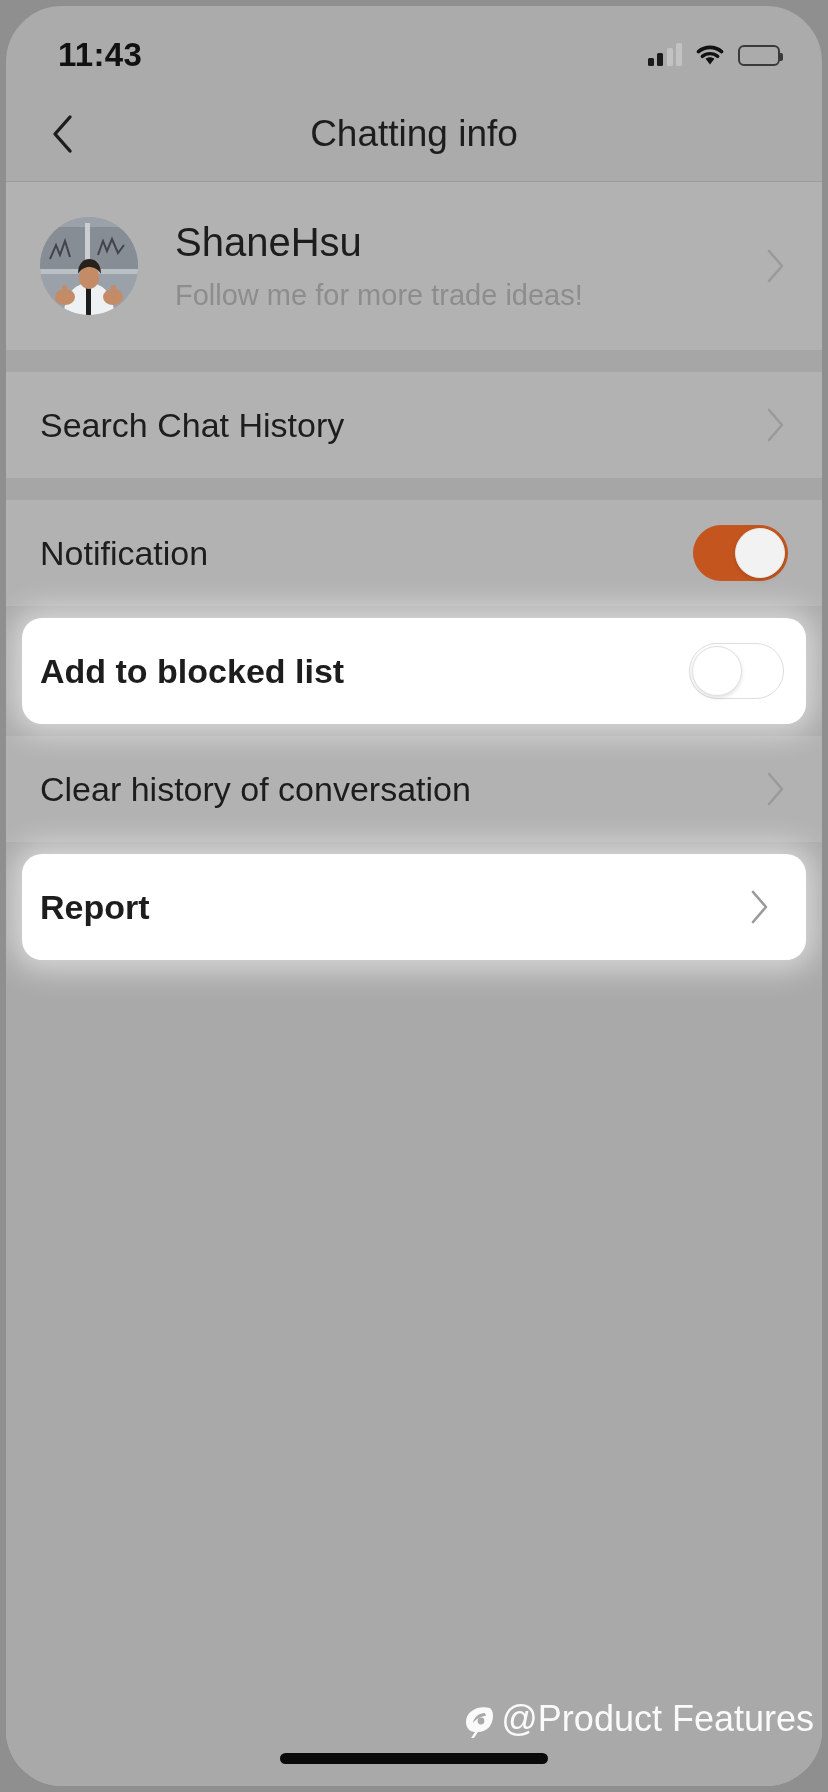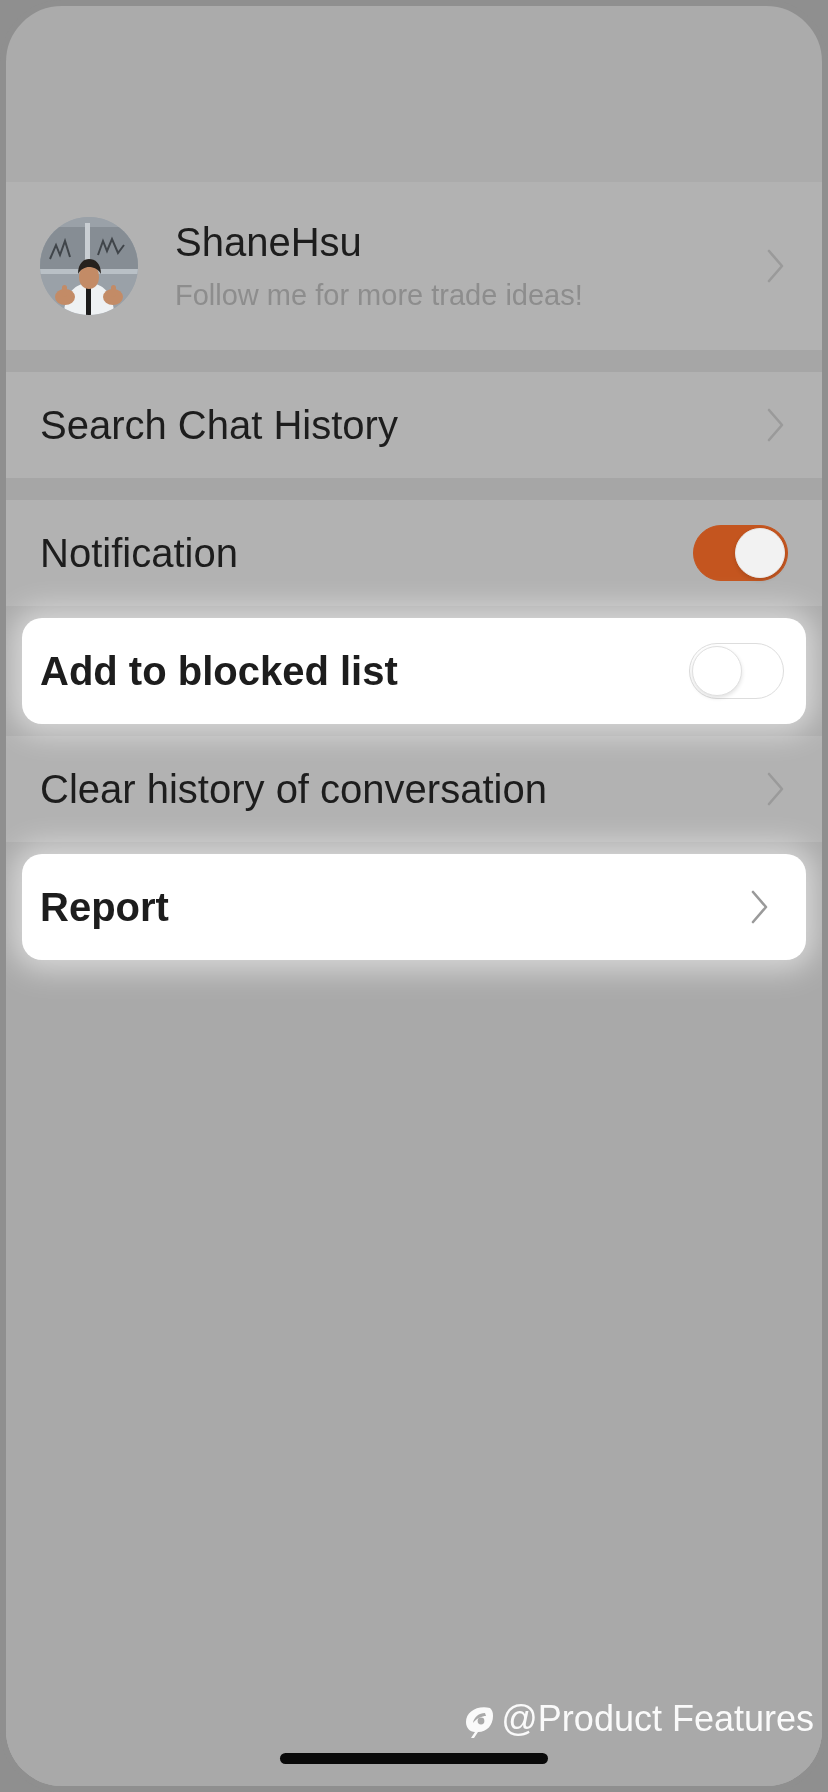--- a/index.html
+++ b/index.html
@@ -86,21 +86,21 @@
   .chev-right {
     position:absolute; right:36px; top:50%; transform:translateY(-50%);
     width:20px; height:36px;
   }
 
   .row {
     position:relative; display:flex; align-items:center;
     height:106px; padding:0 34px;
     background:#b2b2b2;
   }
-  .row-label { font-size:40px; color:#1d1d1d; }
+  .row-label { font-size:34px; color:#1d1d1d; }
 
   
   .toggle {
     position:absolute; right:34px; top:50%; transform:translateY(-50%);
     width:95px; height:56px; border-radius:28px;
     background:#b2b2b2; border:1.5px solid #bdbdbd;
   }
   .toggle .knob {
     position:absolute; top:2px; left:2px;
     width:50px; height:50px; border-radius:50%;
@@ -159,21 +159,50 @@
     position:absolute; top:176px; left:0; right:0; bottom:0;
     display:flex; flex-direction:column;
     background:#a9a9a9;
   }
 </style>
 </head>
 <body>
 
 <div class="device">
 
-
+  <div class="status-bar">
+    <div class="status-time">11:43</div>
+    <div class="status-icons">
+      <span class="sig">
+        <i></i>
+          <i></i>
+          <i></i>
+          <i></i>
+      </span>
+      <span class="wifi">
+        <svg viewBox="0 0 30 22" width="30" height="22">
+          <path d="M15 20.5 L10.6 14.8 C12 13.8 13.4 13.3 15 13.3 C16.6 13.3 18 13.8 19.4 14.8 Z" fill="#111"></path>
+          <path d="M3.4 7.6 A18 18 0 0 1 26.6 7.6" stroke="#111" stroke-width="3.6" fill="none" stroke-linecap="round"></path>
+          <path d="M7.3 12.4 A12 12 0 0 1 22.7 12.4" stroke="#111" stroke-width="3.4" fill="none" stroke-linecap="round"></path>
+        </svg>
+      </span>
+      <span class="batt">
+        <span class="fill"></span>
+      </span>
+    </div>
+  </div>
+
+  <div class="nav">
+    <div class="nav-back">
+      <svg class="chev-back" viewBox="0 0 22 40">
+        <path d="M19 3 L4 20 L19 37" stroke="#1d1d1d" stroke-width="3.4" fill="none" stroke-linecap="round" stroke-linejoin="round"></path>
+      </svg>
+    </div>
+    <div class="nav-title">Chatting info</div>
+  </div>
 
   <div class="content">
 
     <div class="section">
       <div class="profile-row">
         <div class="avatar">
           <svg viewBox="0 0 98 98">
             <rect width="98" height="98" fill="#9aa1a8"></rect>
             <rect y="10" width="98" height="42" fill="#868d94"></rect>
             <path d="M10 42 L16 28 L20 38 L25 24 L30 40" stroke="#40454a" stroke-width="2" fill="none"></path>

